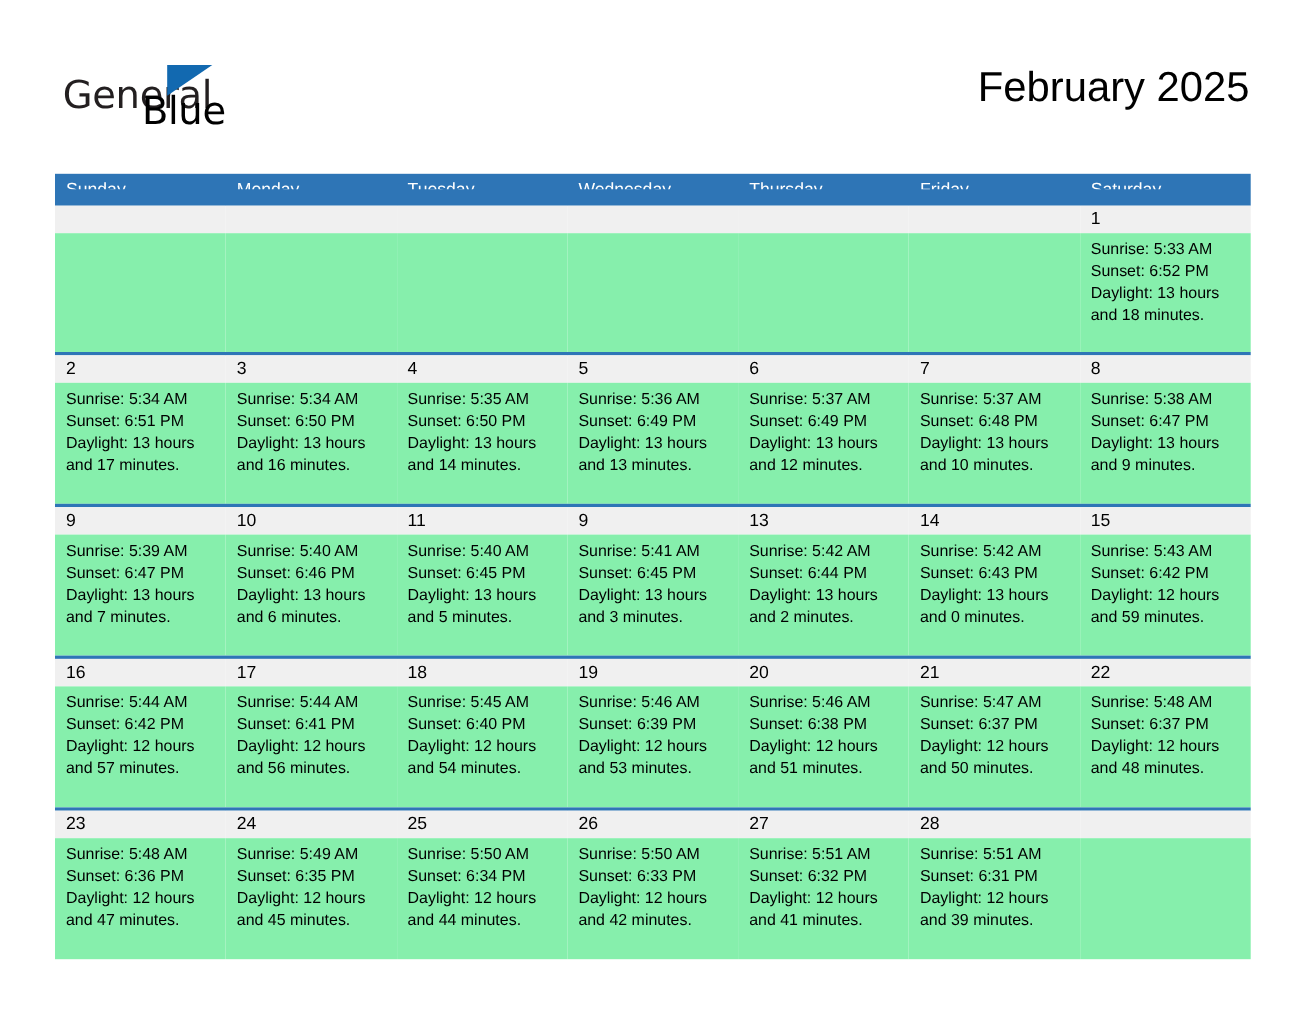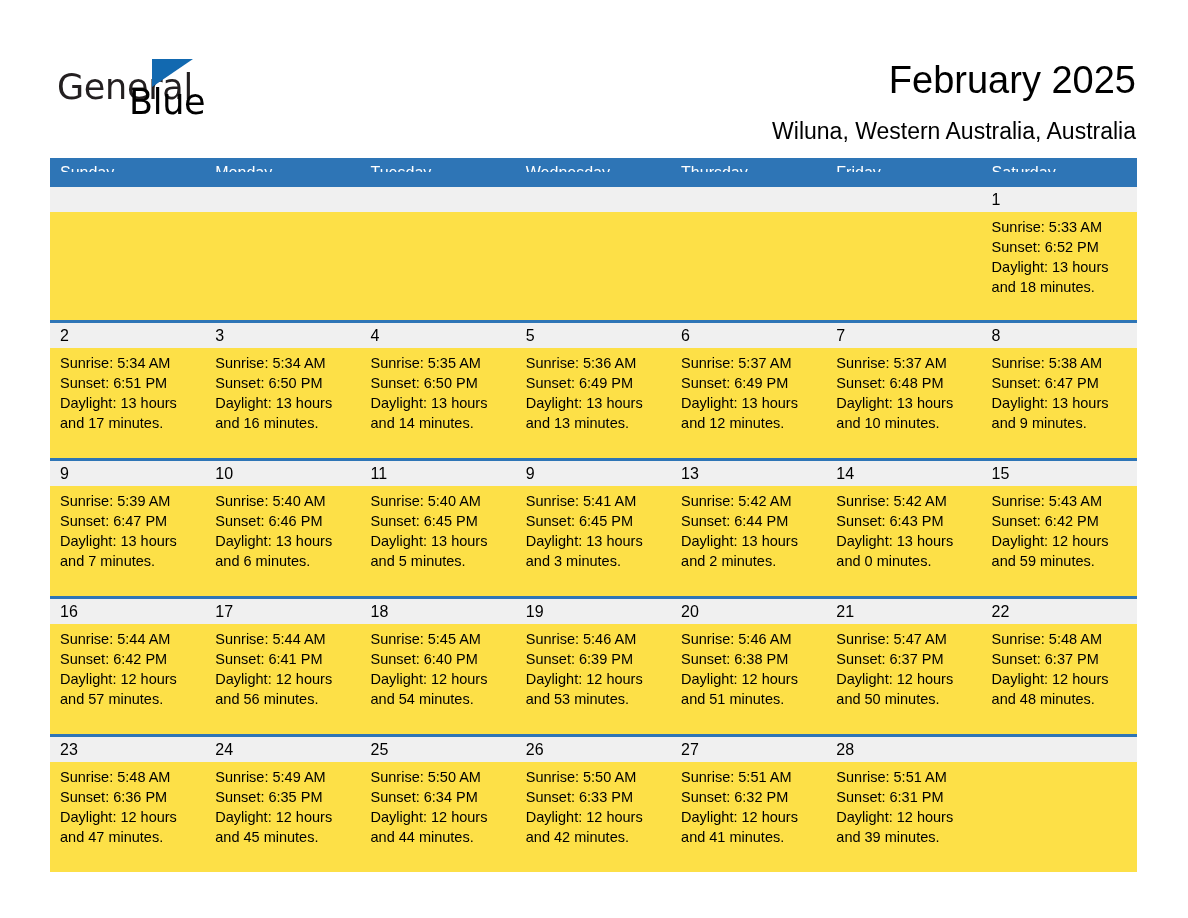--- a/index.html
+++ b/index.html
@@ -124,21 +124,21 @@
     background: #f0f0f0;
   }
   .day-cell.empty .day-band { background: #f0f0f0; }
   .day-num {
     font-size: 16px;
     line-height: 25px;
     color: #000000;
     padding-left: 10px;
   }
   .day-body {
-    background: #fde047;
+    background: #86efac;
     padding: 5px 8px 0 10px;
     height: 110px;
   }
   .day-line {
     font-size: 14.5px;
     line-height: 20px;
     color: #000000;
     white-space: nowrap;
   }
   .w1 .day-body { height: 108px; }
@@ -150,21 +150,20 @@
 
   <div class="header">
 
     <div class="logo">
       <span class="logo-general">General</span>
       <span class="logo-tri"></span>
       <span class="logo-blue">Blue</span>
     </div>
 
     <div class="title">February 2025</div>
-    <div class="subtitle">Wiluna, Western Australia, Australia</div>
   </div>
 
   <div class="calendar">
 
     <div class="cal-row head-row">
       <div class="head-cell">Sunday</div>
       <div class="head-cell">Monday</div>
       <div class="head-cell">Tuesday</div>
       <div class="head-cell">Wednesday</div>
       <div class="head-cell">Thursday</div>

